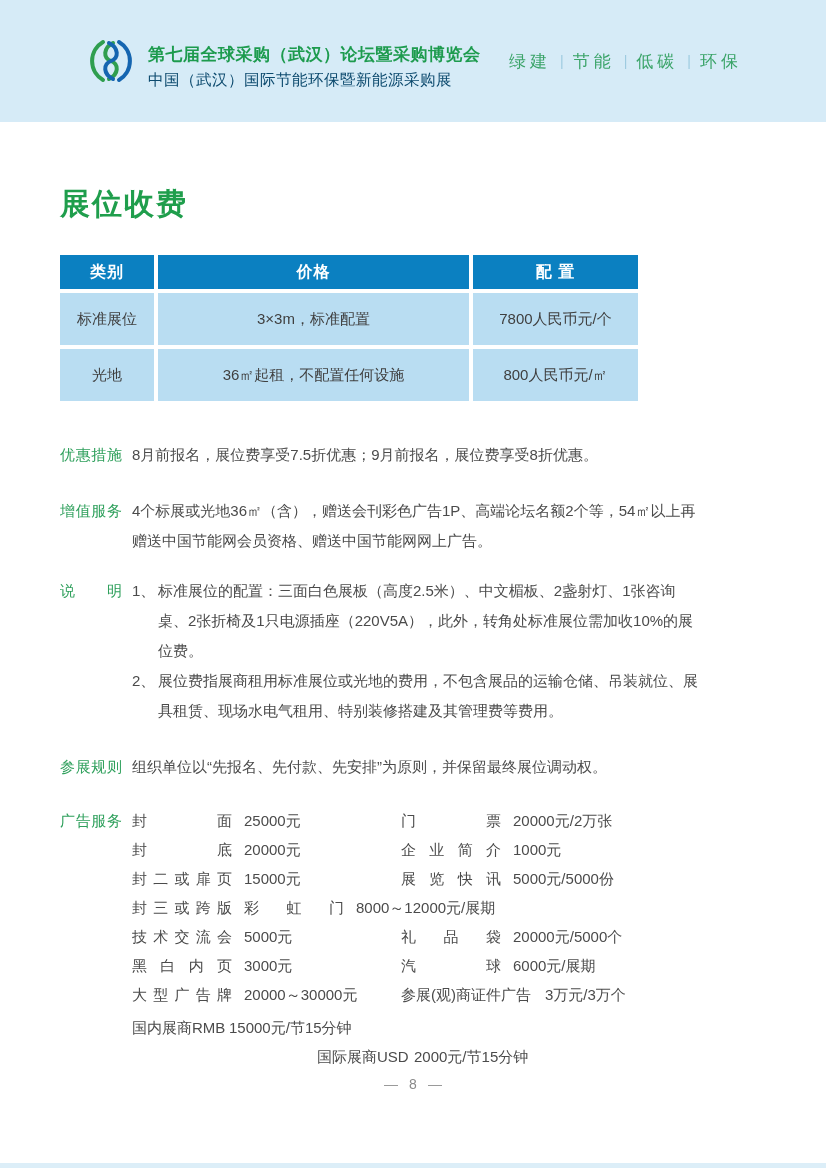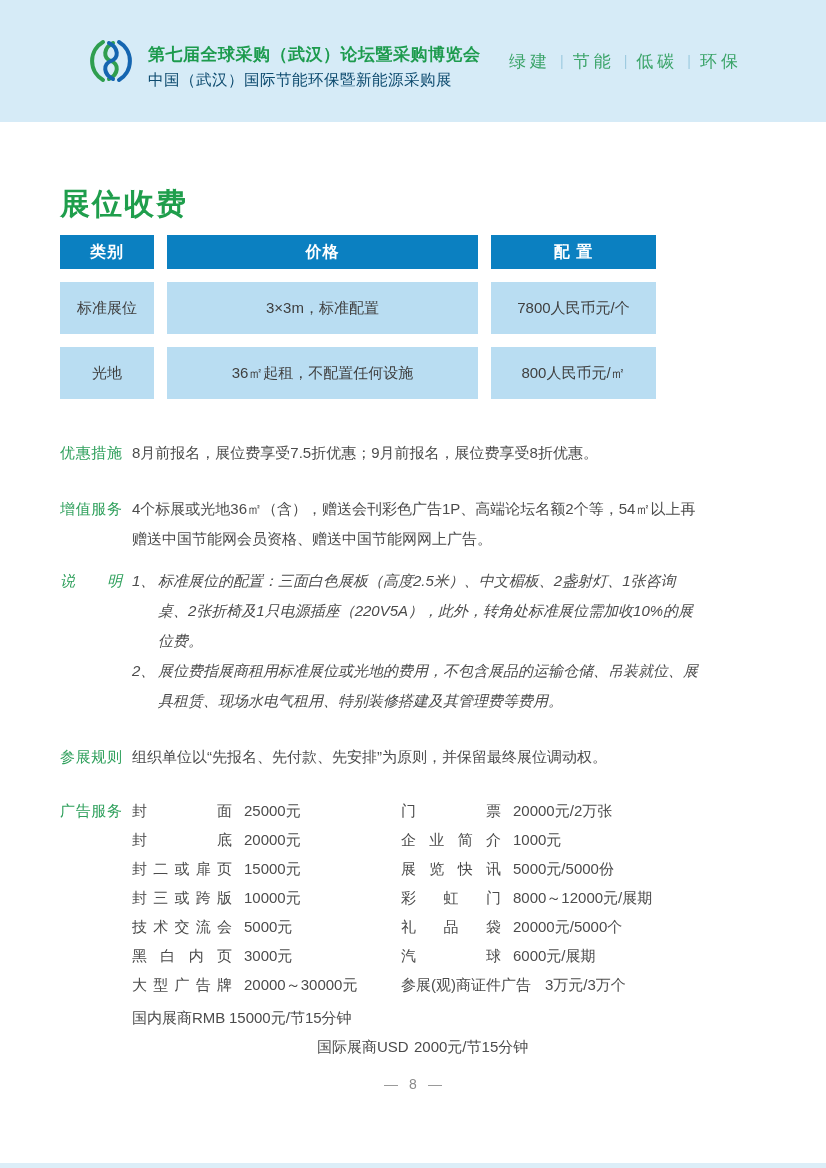--- a/index.html
+++ b/index.html
@@ -30,45 +30,45 @@
   
   main { padding:64px 124px 0 60px; box-sizing:border-box; }
 
   .page-title {
     margin:0; font-size:30px; line-height:35px;
     color:#1f9e4c; font-weight:bold; letter-spacing:2px;
   }
 
   
   .fee-table {
-    margin-top:14px;
+    margin-top:34px;
     display:grid;
     grid-template-columns:94px 311px 165px;
-    gap:13px;
+    gap:4px;
   }
   .fee-th {
     background:#0b80c1; color:#ffffff; font-weight:bold; font-size:16px;
     height:34px; display:flex; align-items:center; justify-content:center;
     letter-spacing:1px;
   }
   .fee-td {
     background:#b9ddf2; color:#3f3f3f; font-size:15px;
     height:52px; display:flex; align-items:center; justify-content:center;
   }
 
   
   .sec { display:flex; font-size:15px; color:#4b4b4b; line-height:30px;justify-content:center; }
   .sec-label {
     width:62px; flex-shrink:0; margin-right:10px;
     color:#2fa05c; text-align:justify; text-align-last:justify;
   }
   .sec-body { flex:1; }
   .sec-discount { margin-top:39px; }
   .sec-value    { margin-top:26px; }
-  .sec-notes    { margin-top:12px;font-style:italic; }
+  .sec-notes    { margin-top:20px; }
   .sec-rules    { margin-top:26px; }
   .sec-ads      { margin-top:24px; }
 
   .note-item { display:flex; }
   .note-no { width:26px; flex-shrink:0; }
   .note-text { flex:1; }
 
   
   .ad-rows { line-height:29px; }
   .ad-row { display:flex; }
@@ -187,21 +187,20 @@
           <span class="ad-price2">1000元</span>
         </div>
         <div class="ad-row">
           <span class="ad-name">封二或扉页</span>
           <span class="ad-price">15000元</span>
           <span class="ad-name2">展览快讯</span>
           <span class="ad-price2">5000元/5000份</span>
         </div>
         <div class="ad-row">
           <span class="ad-name">封三或跨版</span>
-          <span class="ad-price">10000元</span>
           <span class="ad-name2">彩虹门</span>
           <span class="ad-price2">8000～12000元/展期</span>
         </div>
         <div class="ad-row">
           <span class="ad-name">技术交流会</span>
           <span class="ad-price">5000元</span>
           <span class="ad-name2">礼品袋</span>
           <span class="ad-price2">20000元/5000个</span>
         </div>
         <div class="ad-row">

